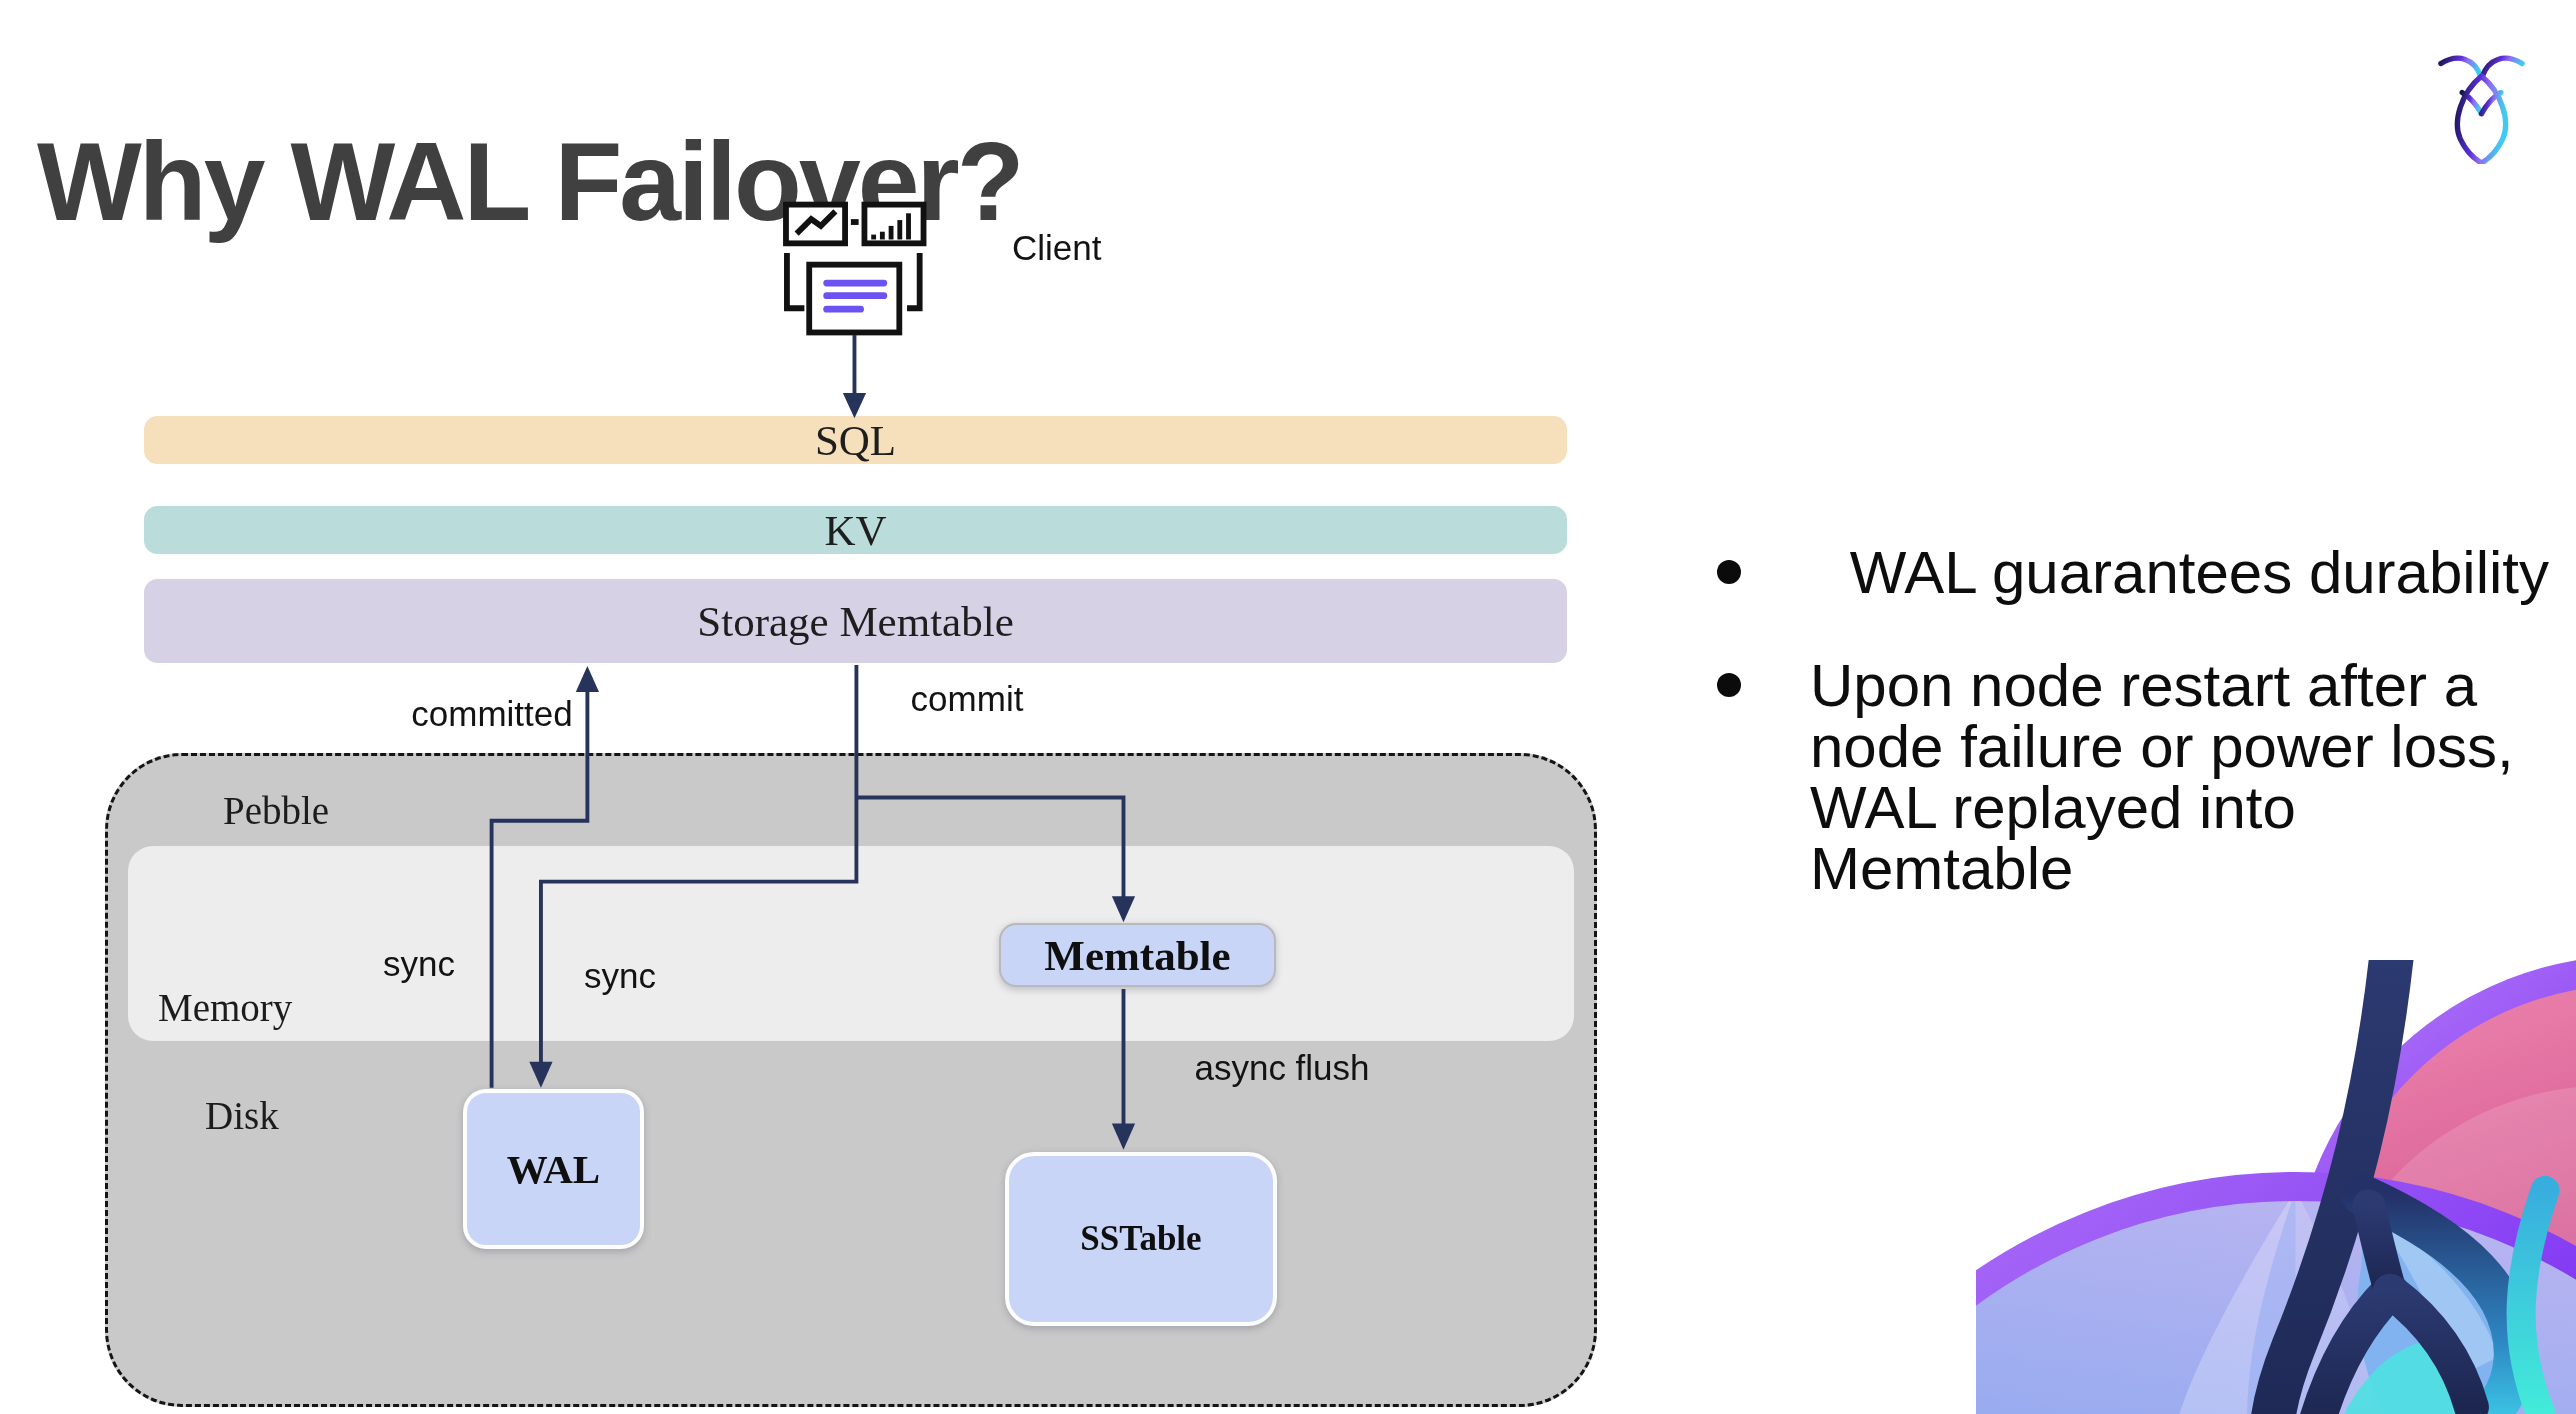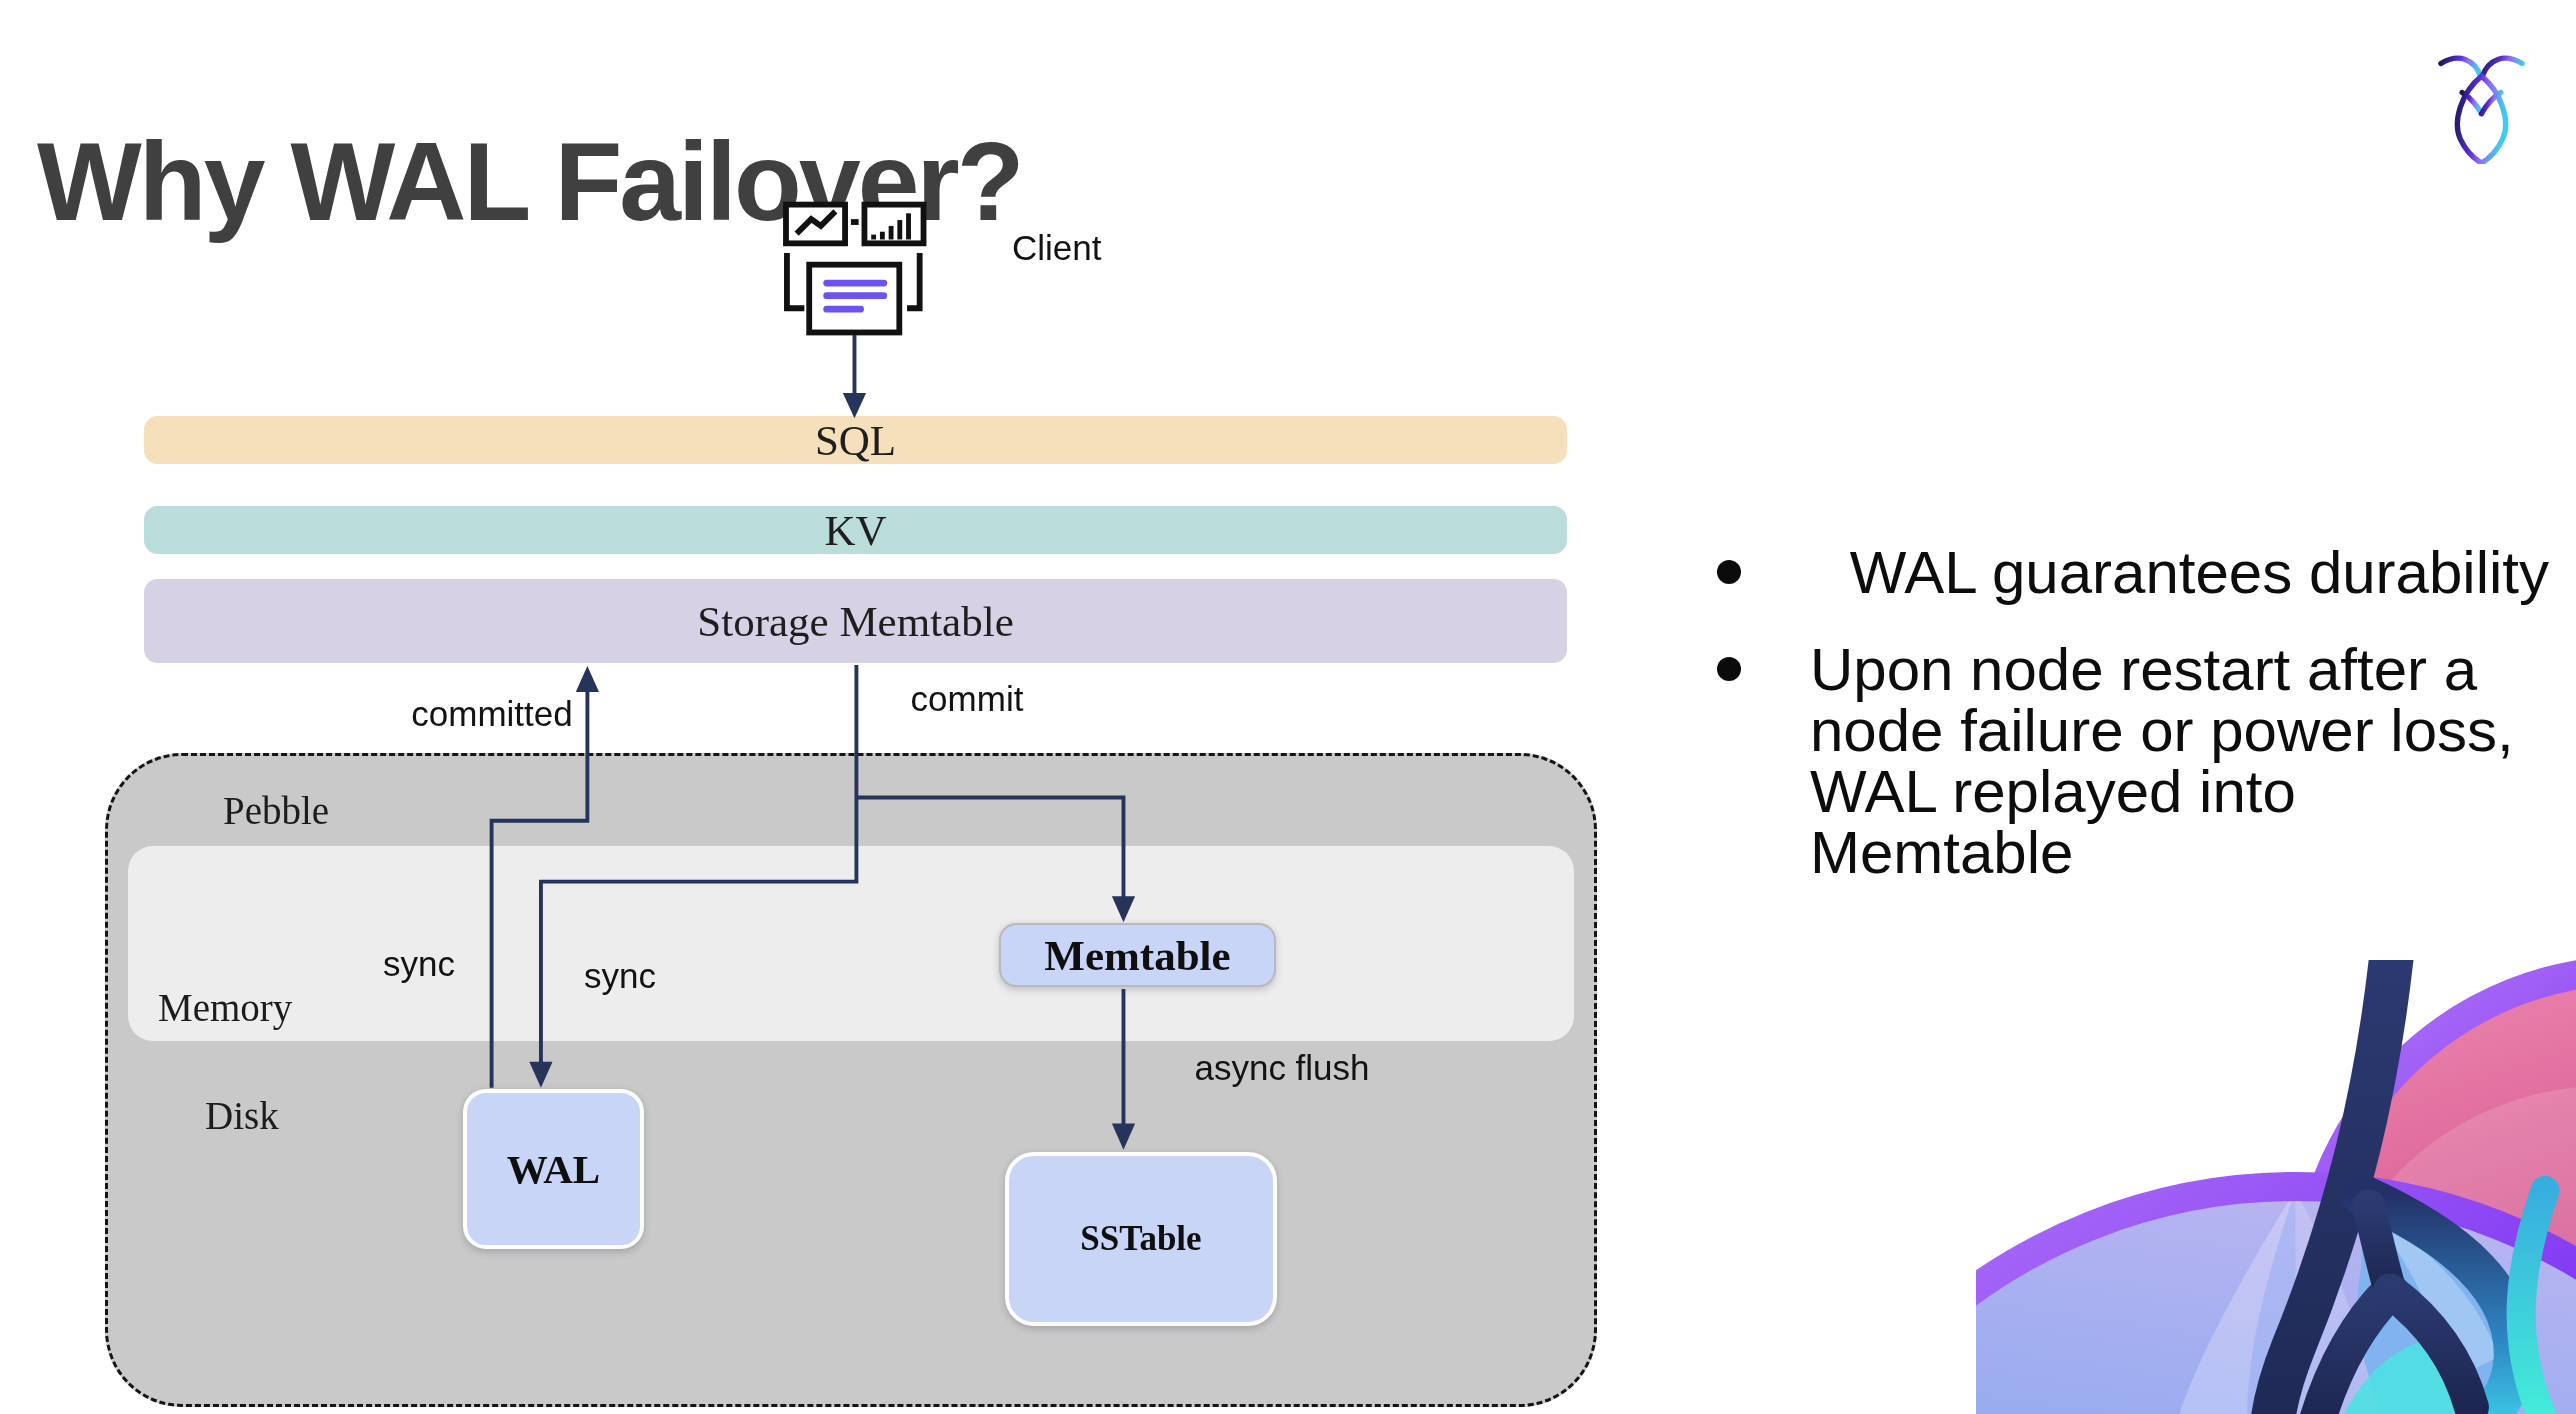--- a/index.html
+++ b/index.html
@@ -33,21 +33,21 @@
   .node{background:#c9d5f7;display:flex;align-items:center;justify-content:center;box-sizing:border-box;
         font-family:"Liberation Serif","DejaVu Serif",serif;font-weight:bold;color:#0f0f0f;
         box-shadow:0 2.9px 7.7px rgba(60,60,80,0.25);margin-left:15px;}
   .node-wal{left:448px;top:1089px;width:181px;height:160px;border:4.8px solid #fdfdfd;border-radius:23px;font-size:41px;}
   .node-memtable{left:984px;top:923px;width:277px;height:64px;border:2.9px solid #b9b9bc;border-radius:17.4px;font-size:43px;}
   .node-sstable{left:990px;top:1152px;width:272px;height:174px;border:4.8px solid #fdfdfd;border-radius:29px;font-size:35px;}
 
   
   .bullets{left:1717px;top:542px;width:832px;}
   .bullet-row{display:flex;align-items:flex-start;justify-content:space-between;}
-  .bullet-row + .bullet-row{margin-top:36px;}
+  .bullet-row + .bullet-row{margin-top:52px;}
   .bullet-dot{flex:0 0 auto;width:24px;height:24px;border-radius:50%;background:#0b0b0b;margin:18.4px 69px 0 0;}
   .bullet-text{font-size:60px;line-height:61px;color:#0d0d0d;white-space:pre-line;}
 
   svg{display:block;}
   .no-pe{pointer-events:none;}
 </style>
 </head>
 <body>
 
 <div class="slide">

